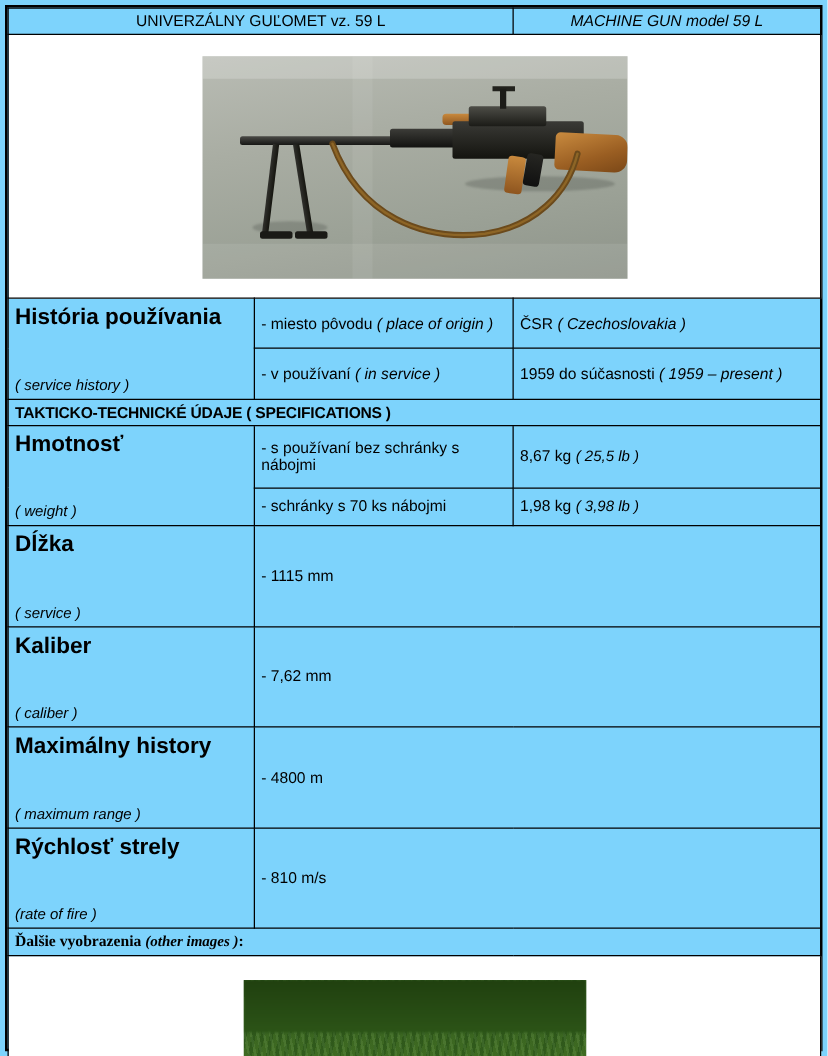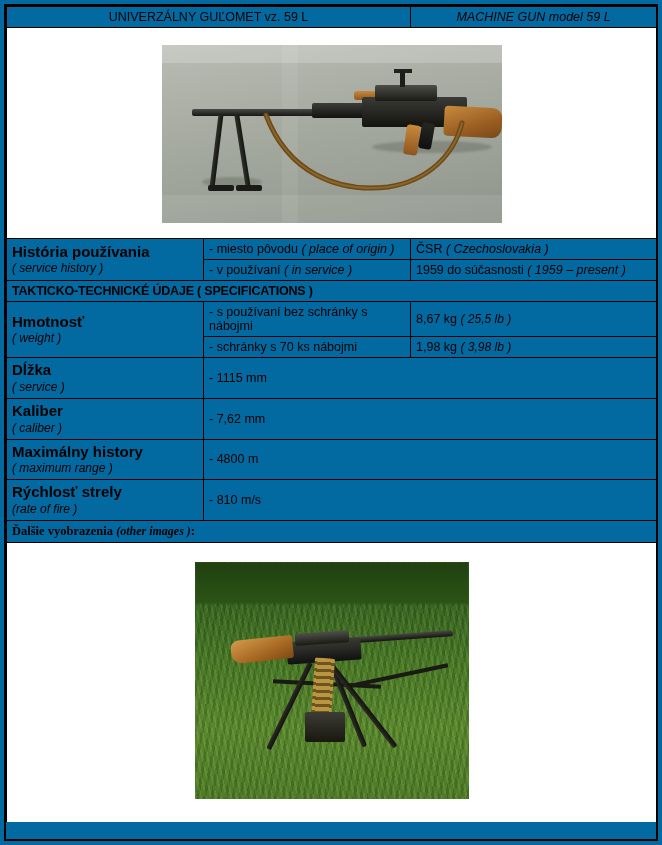--- a/index.html
+++ b/index.html
@@ -11,21 +11,21 @@
     font-family: "Liberation Sans", sans-serif;
     width: 662px;
     height: 845px;
     overflow: hidden;
   }
   .page {
     position: relative;
     width: 662px;
     height: 845px;
     box-sizing: border-box;
-    background: #0369a1;
+    background: #7dd3fc;
   }
   .frame {
     position: absolute;
     left: 4px;
     top: 4px;
     width: 654px;
     height: 837px;
     border: 2px solid #000;
     box-sizing: border-box;
   }
@@ -58,27 +58,28 @@
     padding: 0;
     text-align: center;
     background: #ffffff;
   }
   .photo-wrap {
     padding: 14px 0 12px 0;
   }
   .ital { font-style: italic; }
   .lbl-bold {
     font-weight: bold;
-    font-size: 15px;
+    font-size: 18px;
     line-height: 1.25;
   }
   .lbl-ital {
     font-style: italic;
     font-size: 12px;
     line-height: 1.25;
+    margin-top: 36px;
   }
   .spec-title {
     font-weight: bold;
     font-size: 12.5px;
     letter-spacing: -0.2px;
   }
   .cell-small {
     font-size: 12px;
   }
   .mid-num {

